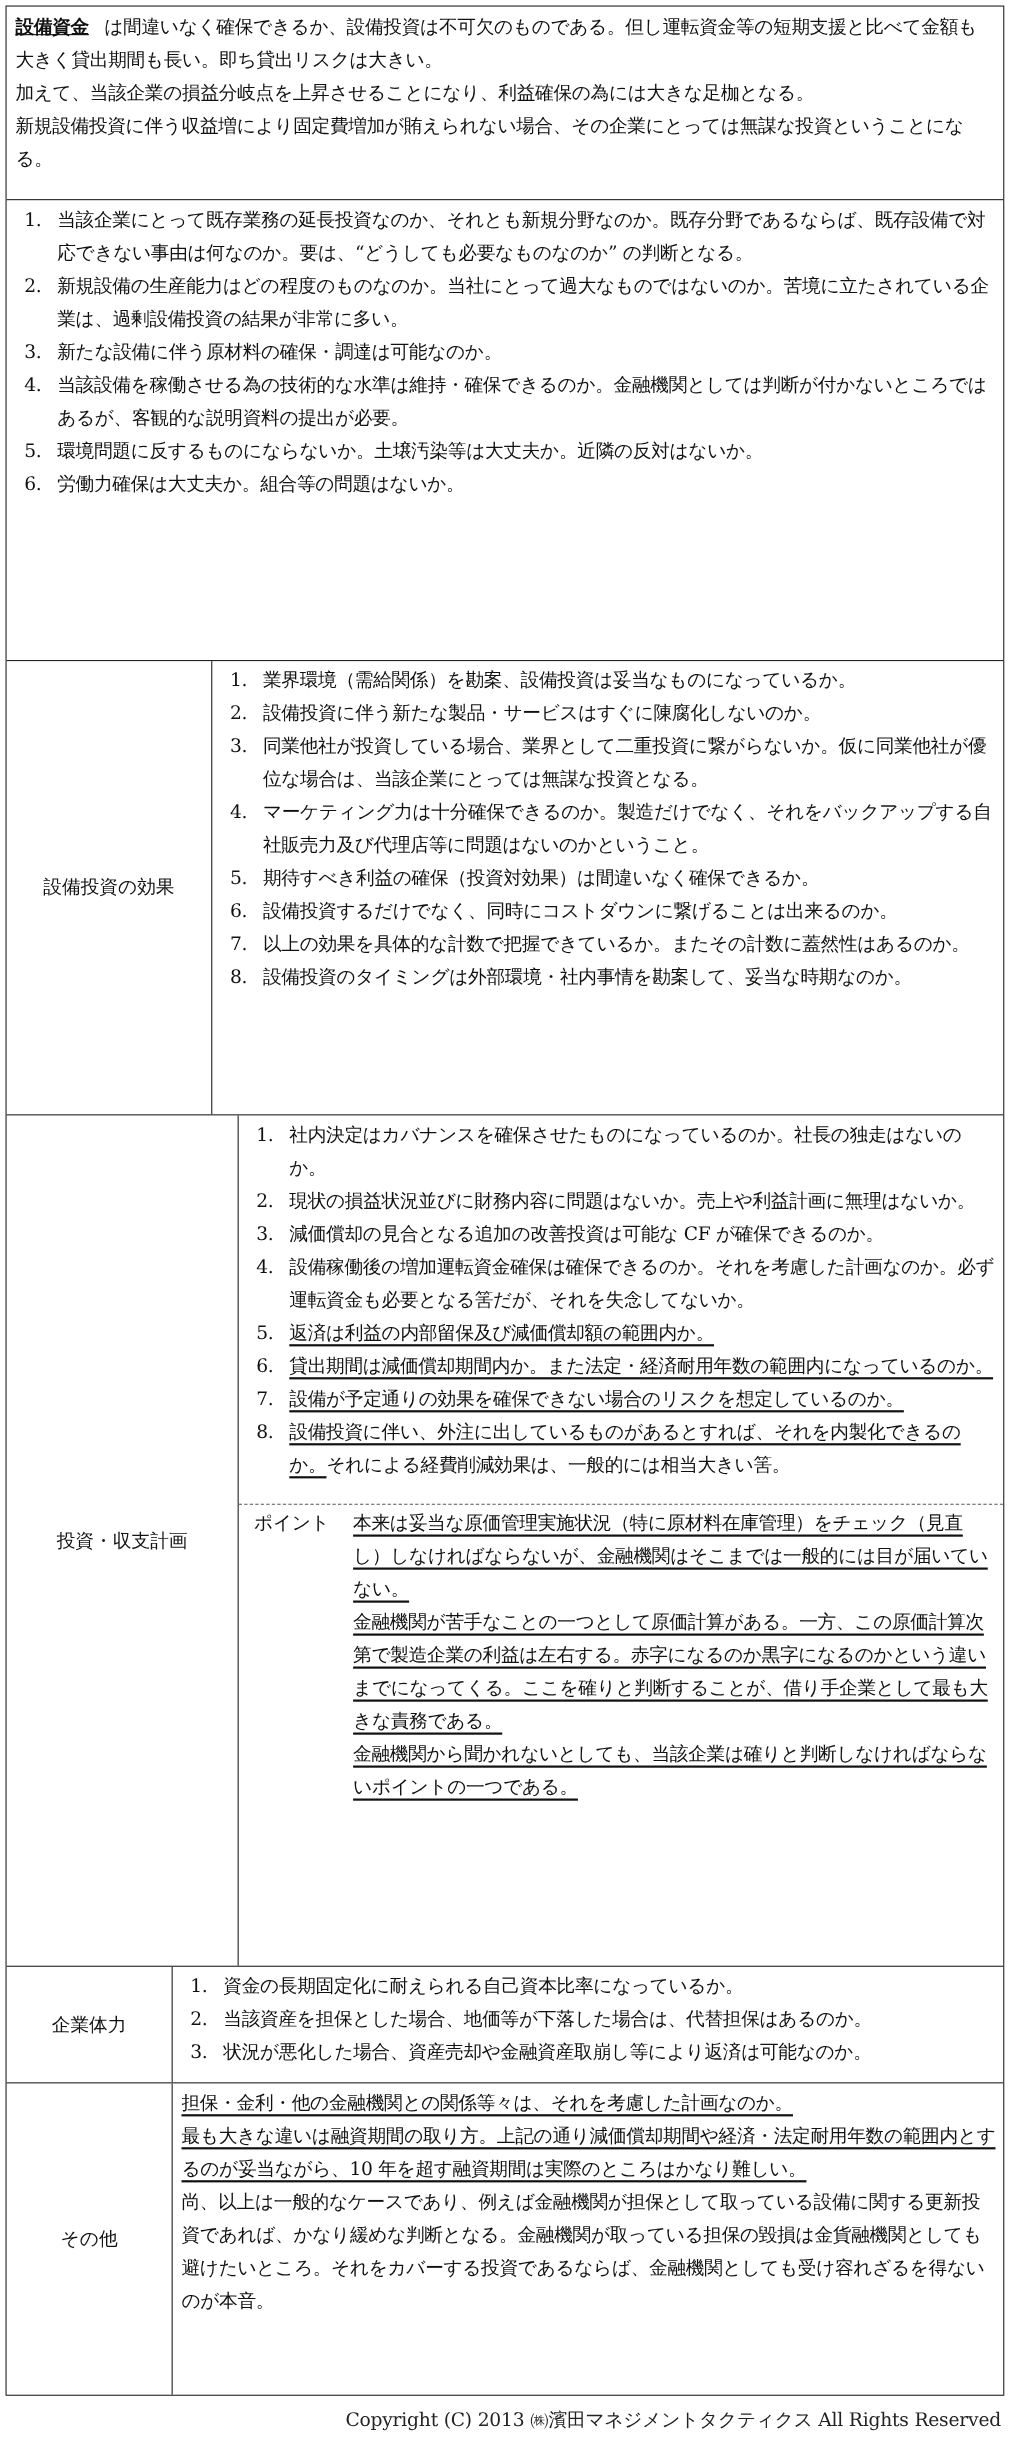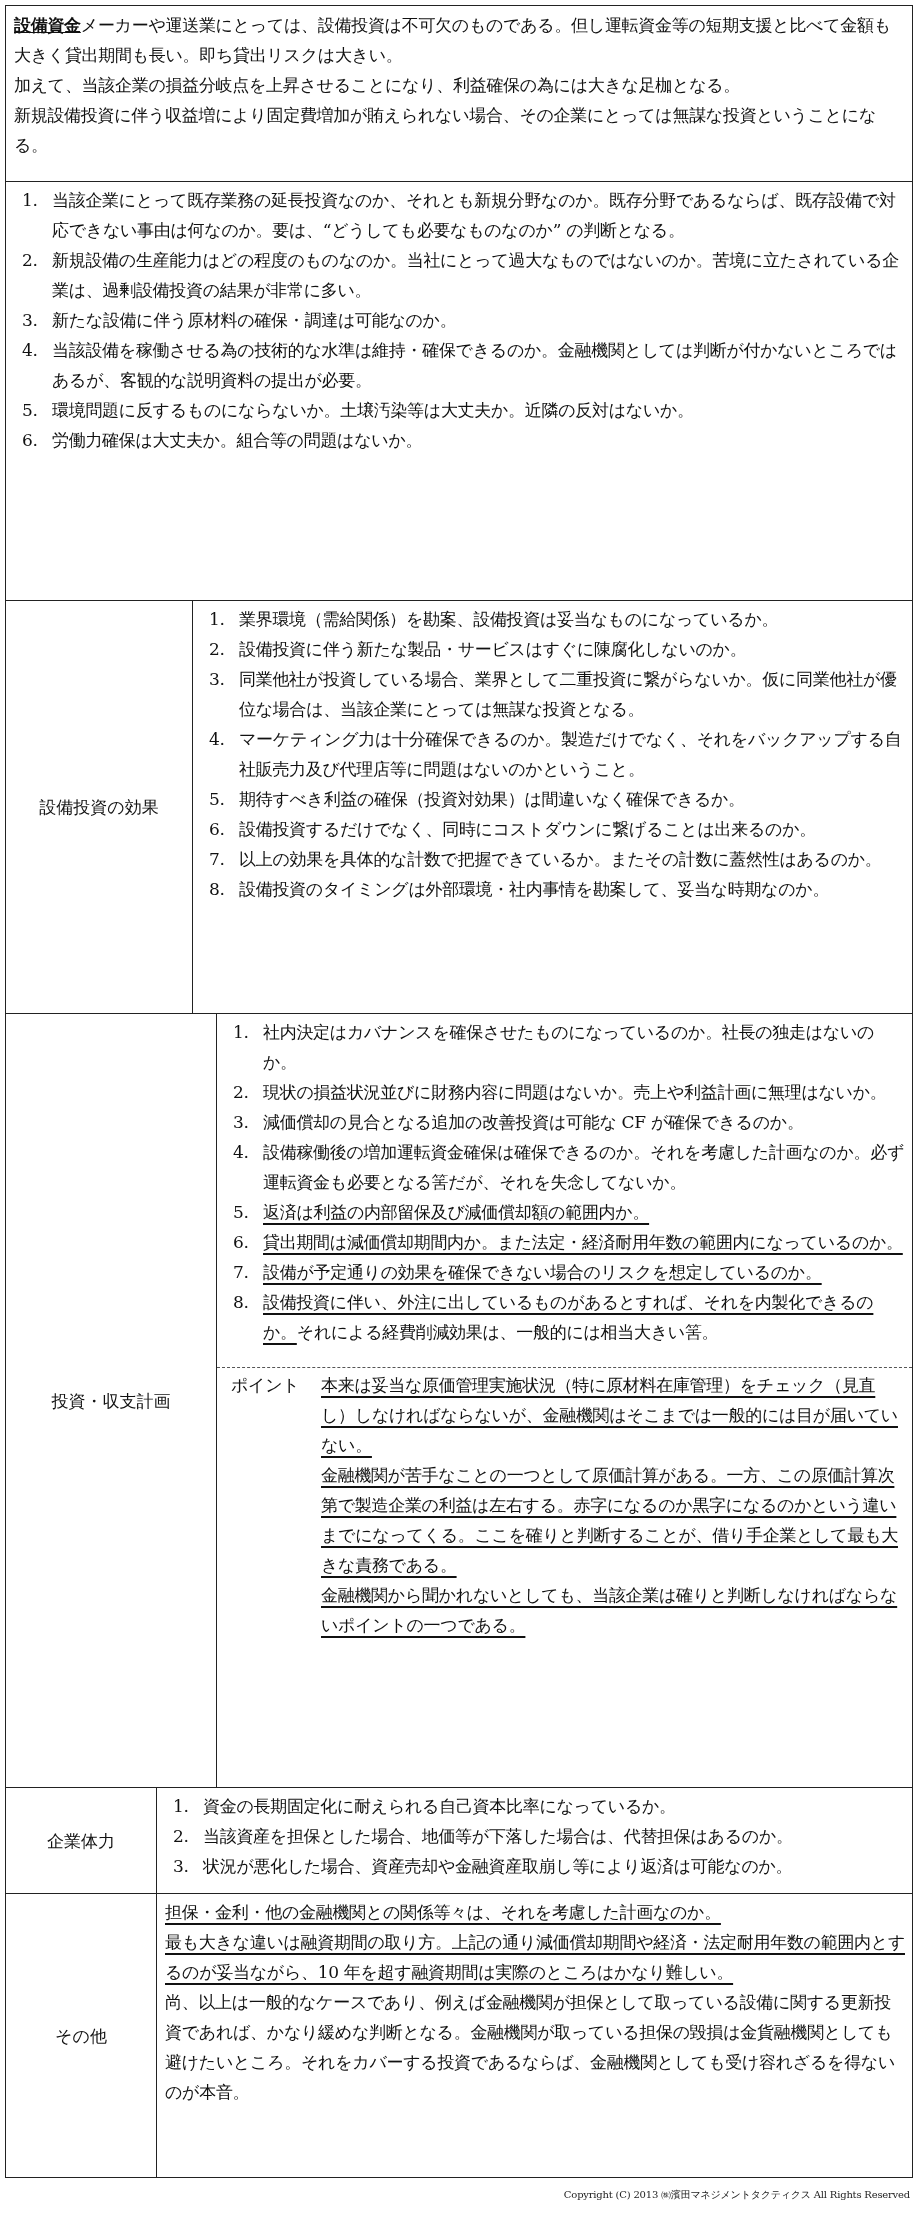--- a/index.html
+++ b/index.html
@@ -1,40 +1,40 @@
 <!DOCTYPE html>
 <html><head>
 <meta charset="utf-8">
 <style>
   html, body { margin:0; padding:0; background:#ffffff; }
   body { width:922px; height:2222px; position:relative; overflow:hidden;
          font-family:"DejaVu Serif","Liberation Serif",serif; color:#111; font-size:17px; }
   .frame { position:absolute; left:5px; top:5px; width:908px; border:1.5px solid #222; box-sizing:border-box; }
   .intro { padding:4px 8px 2px 8px; line-height:30px; height:176px; box-sizing:border-box; border-bottom:1.5px solid #222; letter-spacing:-0.3px; }
-  .intro .title { font-weight:bold; text-decoration:underline; }
+  .intro .title { font-weight:bold; text-decoration:underline; margin-right:14px; }
   .row { display:flex; border-bottom:1.5px solid #222; box-sizing:border-box; }
   .row:last-child { border-bottom:none; }
   .label { width:150px; flex:0 0 150px; border-right:1.5px solid #222; display:flex; align-items:center; justify-content:center; text-align:center; line-height:30px; font-size:17px; }
   .content { flex:1; padding:3px 6px 3px 8px; line-height:30px; letter-spacing:-0.3px; }
   .item { display:flex; }
   .num { width:38px; flex:0 0 38px; padding-left:8px; box-sizing:border-box; }
   .txt { flex:1; }
   .u { text-decoration:underline; text-decoration-thickness:2px; text-underline-offset:5px; }
   .point { border-top:1.5px dashed #555; margin:20px -6px 0 -8px; padding:2px 6px 0 8px; display:flex; }
   .point .plabel { width:96px; flex:0 0 96px; padding-left:6px; box-sizing:border-box; }
   .point .ptxt { flex:1; }
-  .copyright { position:absolute; top:2188px; right:12px; font-size:10px; color:#222; letter-spacing:-0.2px; }
+  .copyright { position:absolute; top:2188px; right:12px; font-size:17px; color:#222; letter-spacing:-0.2px; }
 </style>
 </head>
 <body>
 
 <div class="frame">
 
   <div class="intro">
-    <span class="title">設備資金</span><span>メーカーや運送業にとっては、設備投資は不可欠のものである。但し運転資金等の短期支援と比べて金額も大きく貸出期間も長い。即ち貸出リスクは大きい。</span><br>
+    <span class="title">設備資金</span><span>は間違いなく確保できるか、設備投資は不可欠のものである。但し運転資金等の短期支援と比べて金額も大きく貸出期間も長い。即ち貸出リスクは大きい。</span><br>
     <span>加えて、当該企業の損益分岐点を上昇させることになり、利益確保の為には大きな足枷となる。</span><br>
     <span>新規設備投資に伴う収益増により固定費増加が賄えられない場合、その企業にとっては無謀な投資ということになる。</span>
   </div>
 
   <div class="row" style="height:419px;">
     <div class="content">
       <div class="item">
           <span class="num">1.</span>
           <span class="txt">当該企業にとって既存業務の延長投資なのか、それとも新規分野なのか。既存分野であるならば、既存設備で対応できない事由は何なのか。要は、“どうしても必要なものなのか” の判断となる。</span>
         </div>

